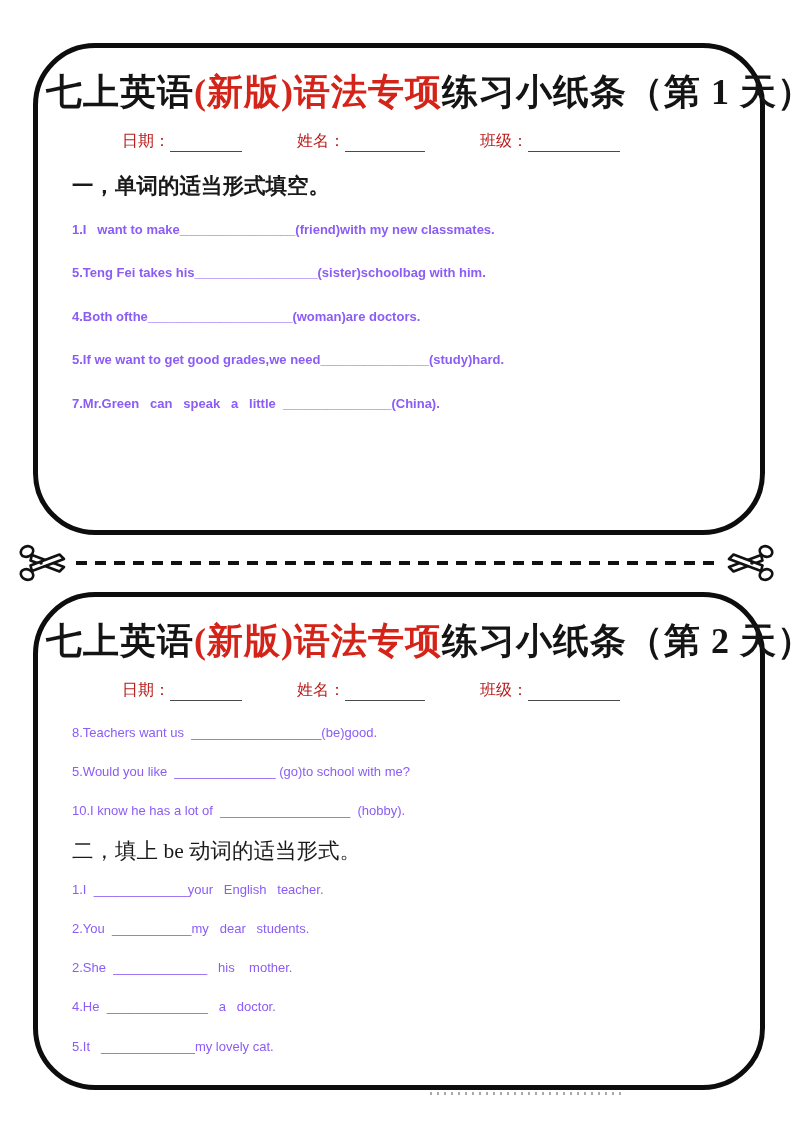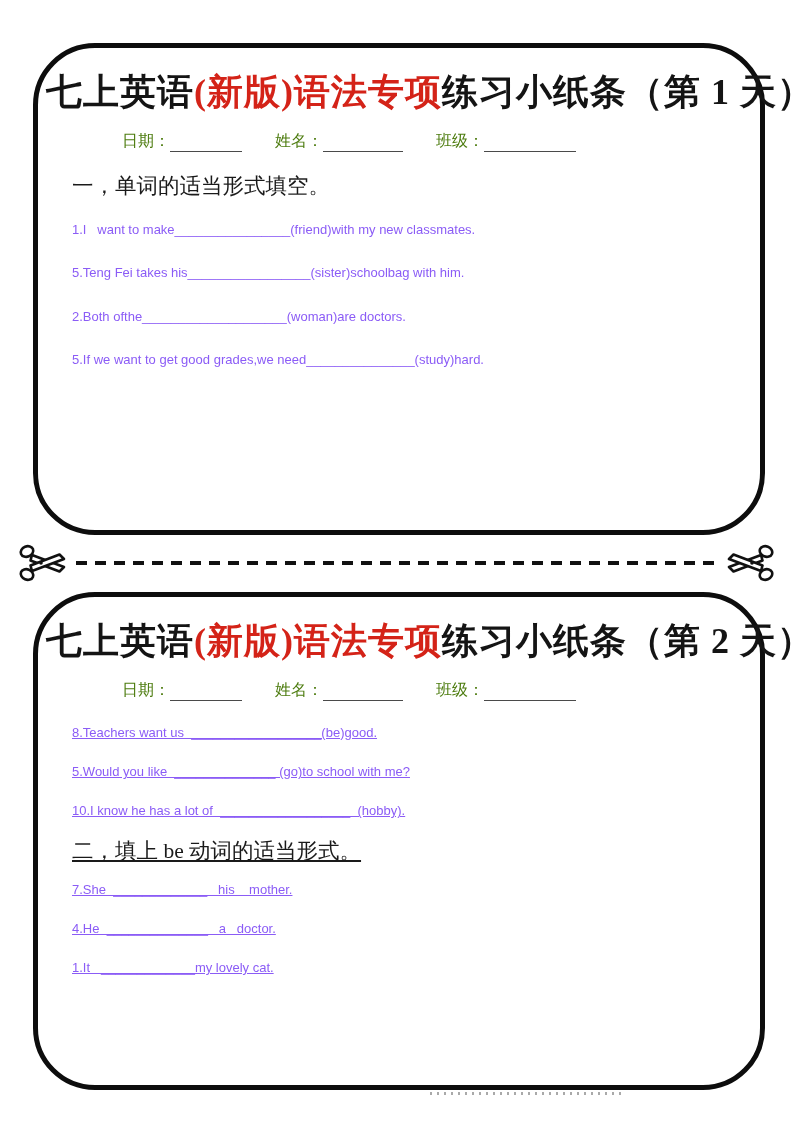--- a/index.html
+++ b/index.html
@@ -15,32 +15,32 @@
   .card-2 { top:592px; height:498px; }
 
   .title {
     margin:20px 8px 0 8px; text-align:center; white-space:nowrap;
     font-family:"Liberation Serif", serif; font-weight:bold;
     font-size:36px; letter-spacing:1px; color:#141414;
   }
   .title .red-part {  }
 
   .fields {
-    display:flex; align-items:center; column-gap:33px;
+    display:flex; align-items:center; column-gap:55px;
     margin:14px 20px 0 84px;
-    font-family:"Liberation Serif", serif; font-size:16px; color:#4d7c0f;
+    font-family:"Liberation Serif", serif; font-size:16px; color:#b91c1c;
   }
   .field { display:flex; align-items:flex-end; white-space:nowrap; }
   .fline { display:inline-block; height:15px; border-bottom:1.6px solid #4a4a4a; }
   .fline.w1 { width:72px; } .fline.w2 { width:80px; } .fline.w3 { width:92px; }
 
   .lines { margin:12px 14px 0 34px; }
   .line  { display:flex; align-items:center; white-space:pre; overflow:hidden; }
-  .card-1 .line { height:43.5px; }
-  .card-2 .line { height:39.2px;text-decoration:underline; }
+  .card-1 .line { height:43.5px;font-weight:bold; }
+  .card-2 .line { height:39.2px; }
   .line.question { font-size:13px; color:#8b5cf6; }
   .line.section  { font-size:21.5px; color:#1a1a1a; font-family:"Liberation Serif", serif; }
 
   .cutline {
     position:absolute; top:541px; left:18px; right:18px; height:44px;
     display:flex; align-items:center; gap:6px;
   }
   .dashes {
     flex:1; height:4px;
     background:repeating-linear-gradient(90deg,#111 0 11px,transparent 11px 19px);
@@ -73,22 +73,23 @@
       <span class="field">
           <span>班级：</span>
           <span class="fline w3"></span>
         </span>
     </div>
 
     <div class="lines">
         <div class="line section">一，单词的适当形式填空。</div>
         <div class="line question">1.I   want to make________________(friend)with my new classmates.</div>
         <div class="line question">5.Teng Fei takes his_________________(sister)schoolbag with him.</div>
-        <div class="line question">2.Both ofthe____________________(woman)are doctors.</div>
+        <div class="line question">4.Both ofthe____________________(woman)are doctors.</div>
         <div class="line question">5.If we want to get good grades,we need_______________(study)hard.</div>
+        <div class="line question">7.Mr.Green   can   speak   a   little  _______________(China).</div>
       </div>
   </section>
 
   <div class="cutline">
     <svg class="scissors" width="52" height="42" viewBox="0 0 52 42">
       <g fill="#ffffff" stroke="#111111" stroke-width="2.6" stroke-linejoin="round">
         <ellipse cx="9" cy="9.5" rx="6.4" ry="5.2" transform="rotate(-22 9 9.5)"></ellipse>
         <ellipse cx="9" cy="32.5" rx="6.4" ry="5.2" transform="rotate(22 9 32.5)"></ellipse>
         <path d="M14 13 L46 25 L41.5 29.5 L12.5 18.5 Z"></path>
         <path d="M14 29 L46 17 L41.5 12.5 L12.5 23.5 Z"></path>
@@ -123,21 +124,23 @@
           <span>班级：</span>
           <span class="fline w3"></span>
         </span>
     </div>
 
     <div class="lines">
         <div class="line question">8.Teachers want us  __________________(be)good.</div>
         <div class="line question">5.Would you like  ______________ (go)to school with me?</div>
         <div class="line question">10.I know he has a lot of  __________________  (hobby).</div>
         <div class="line section">二，填上 be 动词的适当形式。</div>
-        <div class="line question">7.She  _____________   his    mother.</div>
+        <div class="line question">1.I  _____________your   English   teacher.</div>
+        <div class="line question">2.You  ___________my   dear   students.</div>
+        <div class="line question">2.She  _____________   his    mother.</div>
         <div class="line question">4.He  ______________   a   doctor.</div>
-        <div class="line question">1.It   _____________my lovely cat.</div>
+        <div class="line question">5.It   _____________my lovely cat.</div>
       </div>
   </section>
 
   <div class="clipped-watermark"></div>
 
 </div>
 
 </body></html>

